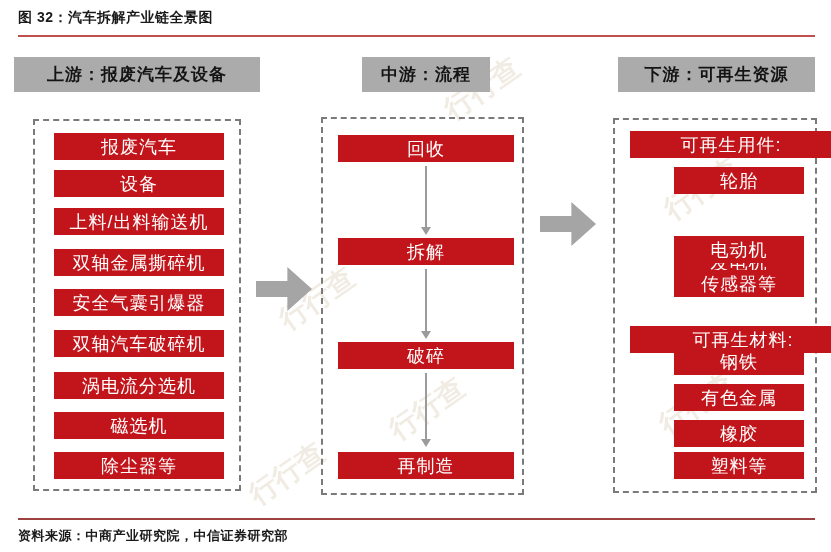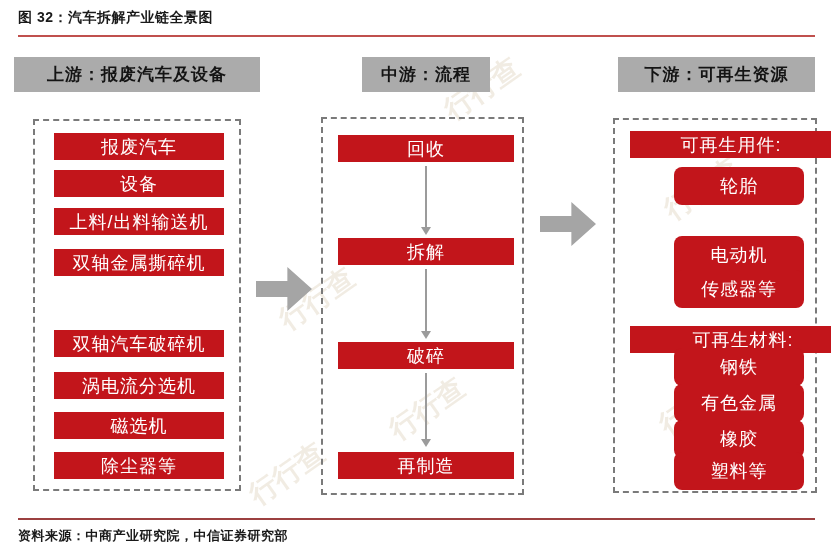--- a/index.html
+++ b/index.html
@@ -55,21 +55,21 @@
     background:var(--red);
     color:#ffffff;
     font-size:18px;font-weight:500;
     display:flex;align-items:center;justify-content:center;
     white-space:nowrap;
     letter-spacing:1px;
   }
   .box-up .bar{left:19px;width:170px;height:27px;}
   .box-mid .bar{left:15px;width:176px;height:27px;}
   .box-down .bar.group-label{left:15px;width:202px;height:27px;}
-  .box-down .bar.sub{left:59px;width:130px;height:38px;border-radius:8px;}
+  .box-down .bar.sub{left:59px;width:130px;height:27px;}
   
   .varrow{
     position:absolute;left:102px;width:2px;
     background:#9b9b9b;
   }
   .varrow::after{
     content:"";
     position:absolute;bottom:-8px;left:-4px;
     border:5px solid transparent;
     border-top:8px solid #9b9b9b;
@@ -120,20 +120,21 @@
 
   <div class="stage-header up">上游：报废汽车及设备</div>
   <div class="stage-header mid">中游：流程</div>
   <div class="stage-header down">下游：可再生资源</div>
 
   <div class="dashed-box box-up">
     <div class="bar" style="top:12px;">报废汽车</div>
     <div class="bar" style="top:49px;">设备</div>
     <div class="bar" style="top:87px;">上料/出料输送机</div>
     <div class="bar" style="top:128px;">双轴金属撕碎机</div>
+    <div class="bar" style="top:168px;">安全气囊引爆器</div>
     <div class="bar" style="top:209px;">双轴汽车破碎机</div>
     <div class="bar" style="top:251px;">涡电流分选机</div>
     <div class="bar" style="top:291px;">磁选机</div>
     <div class="bar" style="top:331px;">除尘器等</div>
   </div>
 
   <div class="dashed-box box-mid">
     <div class="bar" style="top:16px;">回收</div>
     <div class="varrow" style="top:47px;height:61px;"></div>
     <div class="bar" style="top:119px;">拆解</div>

